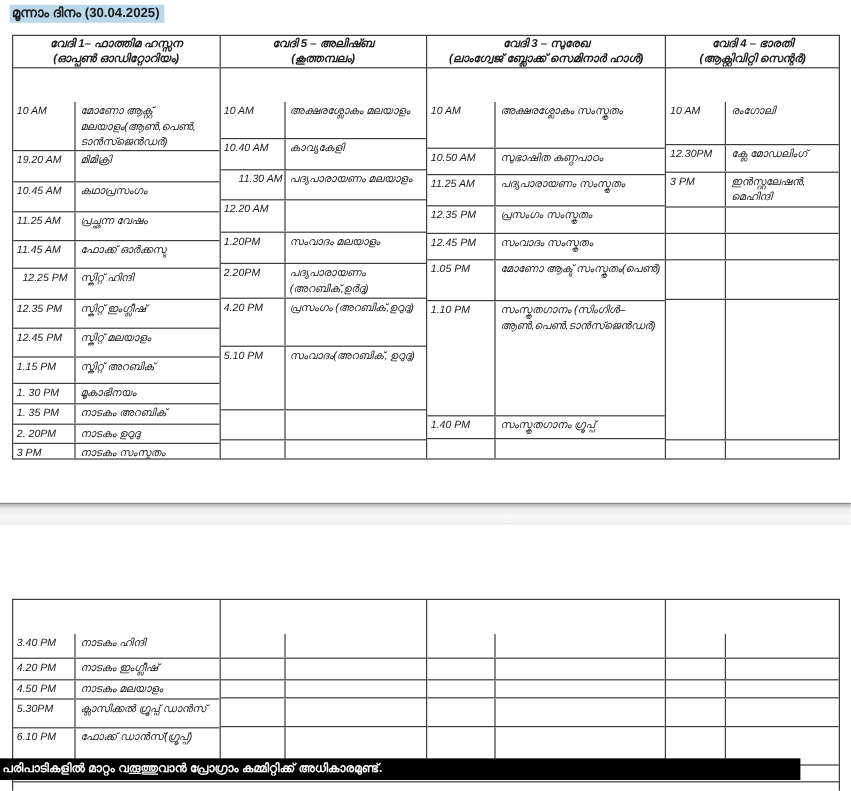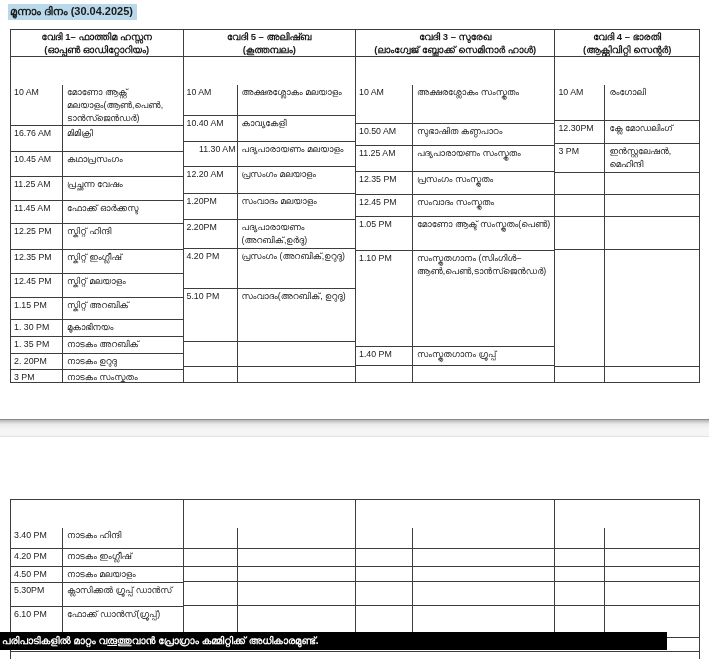--- a/index.html
+++ b/index.html
@@ -15,21 +15,21 @@
     font-size: 11px; font-weight: bold;
     background: #b9d9ea; padding: 1px 4px 2px 2px;
     white-space: nowrap;
   }
   .sched {
     position: absolute; left: 10px; width: 690px;
     border: 1px solid #3d3d3d; background: #fff;
   }
   .sched-top { top: 29px; }
   .sched-bottom { top: 499px; }
-  .venues { display: flex; align-items: stretch; }
+  .venues { display: flex; align-items: stretch; font-style: italic; }
   .venue { border-right: 1px solid #3d3d3d; display: flex; flex-direction: column; }
   .venue:last-child { border-right: none; }
   .venue-header {
     border-bottom: 1px solid #3d3d3d; height: 27px; overflow: hidden;
     text-align: center; font-weight: bold; font-size: 9.5px; line-height: 1.35;
     padding-top: 1px;
   }
   .vbody { display: flex; flex-direction: column; overflow: hidden; margin-top: 28px; }
   .sched-top .vbody { height: 297px; }
   .srow { display: flex; border-bottom: 1px solid #3d3d3d; flex: none; overflow: hidden; }
@@ -70,37 +70,37 @@
         <div class="venue-header">
           <div>വേദി 1– ഫാത്തിമ ഹസ്സന</div>
           <div>(ഓപ്പൺ ഓഡിറ്റോറിയം)</div>
         </div>
         <div class="vbody">
           <div class="srow" style="min-height: 36px;">
             <div class="tcell" style="width: 52px;">10 AM</div>
             <div class="pcell">മോണോ ആക്റ്റ് മലയാളം(ആൺ,പെൺ, ടാൻസ്ജെൻഡർ)</div>
           </div>
           <div class="srow" style="min-height: 26px;">
-            <div class="tcell" style="width: 52px;">16.76 AM</div>
+            <div class="tcell" style="width: 52px;">19.20 AM</div>
             <div class="pcell">മിമിക്രി</div>
           </div>
           <div class="srow" style="min-height: 25px;">
             <div class="tcell" style="width: 52px;">10.45 AM</div>
             <div class="pcell">കഥാപ്രസംഗം</div>
           </div>
           <div class="srow" style="min-height: 24px;">
             <div class="tcell" style="width: 52px;">11.25 AM</div>
             <div class="pcell">പ്രച്ഛന്ന വേഷം</div>
           </div>
           <div class="srow" style="min-height: 23px;">
             <div class="tcell" style="width: 52px;">11.45 AM</div>
             <div class="pcell">ഫോക്ക് ഓർക്കസ്ട</div>
           </div>
           <div class="srow" style="min-height: 26px;">
-            <div class="tcell" style="width: 52px;">12.25 PM</div>
+            <div class="tcell" style="width: 52px; text-align: center;">12.25 PM</div>
             <div class="pcell">സ്കിറ്റ് ഹിന്ദി</div>
           </div>
           <div class="srow" style="min-height: 24px;">
             <div class="tcell" style="width: 52px;">12.35 PM</div>
             <div class="pcell">സ്കിറ്റ് ഇംഗ്ലീഷ്</div>
           </div>
           <div class="srow" style="min-height: 24px;">
             <div class="tcell" style="width: 52px;">12.45 PM</div>
             <div class="pcell">സ്കിറ്റ് മലയാളം</div>
           </div>
@@ -139,21 +139,20 @@
           <div class="srow" style="min-height: 26px; justify-content: flex-end;">
             <div class="tcell" style="width: 54px;">10.40 AM</div>
             <div class="pcell">കാവ്യകേളി</div>
           </div>
           <div class="srow" style="min-height: 25px;">
             <div class="tcell" style="width: 54px; text-align: right;">11.30 AM</div>
             <div class="pcell">പദ്യപാരായണം മലയാളം</div>
           </div>
           <div class="srow" style="min-height: 27px;">
             <div class="tcell" style="width: 54px;">12.20 AM</div>
-            <div class="pcell">പ്രസംഗം മലയാളം</div>
           </div>
           <div class="srow" style="min-height: 26px;">
             <div class="tcell" style="width: 54px;">1.20PM</div>
             <div class="pcell">സംവാദം മലയാളം</div>
           </div>
           <div class="srow" style="min-height: 29px;">
             <div class="tcell" style="width: 54px;">2.20PM</div>
             <div class="pcell">പദ്യപാരായണം (അറബിക്,ഉർദു)</div>
           </div>
           <div class="srow" style="min-height: 40px;">

